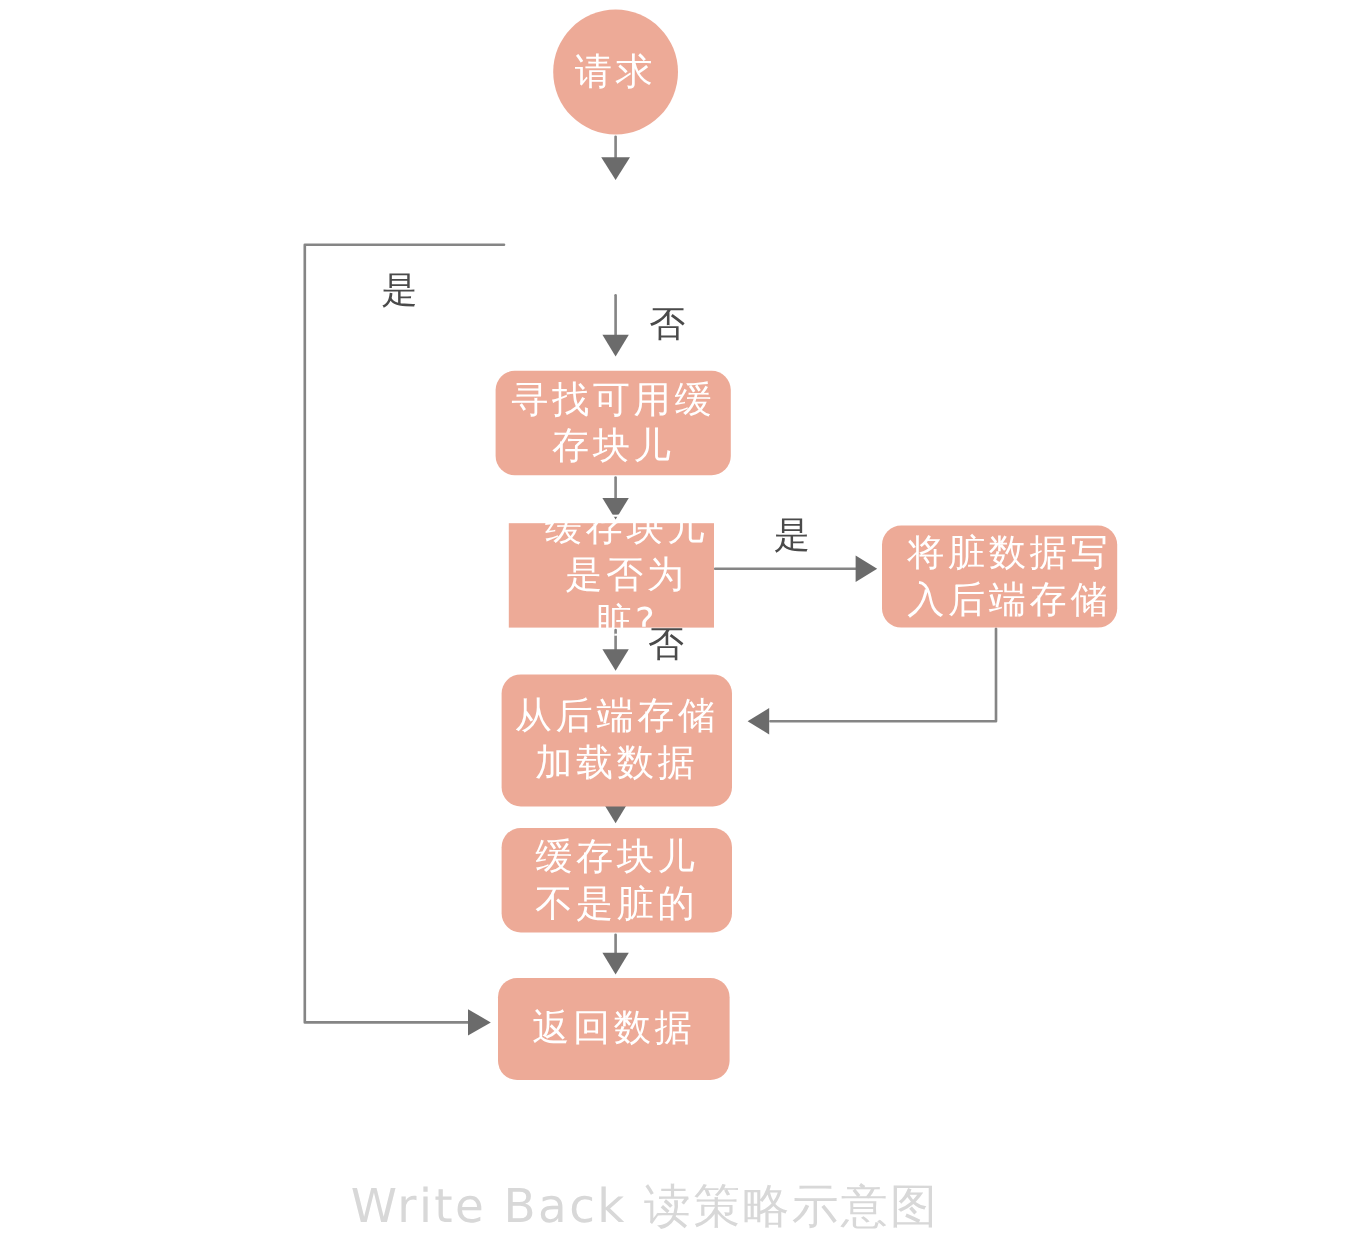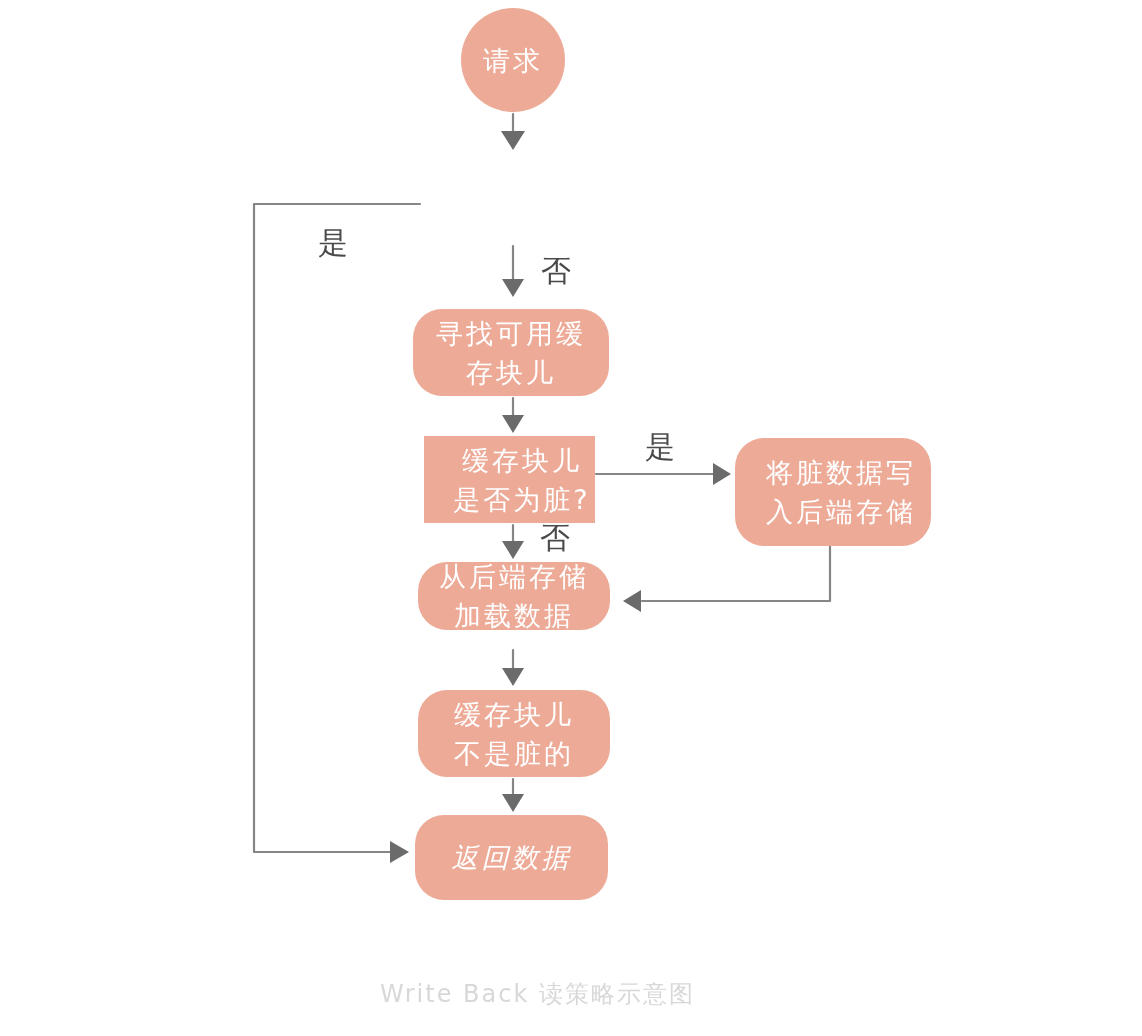--- a/index.html
+++ b/index.html
@@ -42,41 +42,41 @@
     display: flex;
     align-items: center;
     justify-content: center;
     text-align: center;
     background: var(--node-fill);
     color: var(--node-text);
     box-sizing: border-box;
   }
   .node .lbl {
     white-space: pre-line;
-    font-size: 27px;
+    font-size: 31px;
     line-height: 39px;
     letter-spacing: 3px;
   }
   .node.circle { border-radius: 50%; }
-  .node.rounded { border-radius: 29px; }
+  .node.rounded { border-radius: 16px; }
   .node.rect { border-radius: 0; }
   .edge-label {
     position: absolute;
     color: var(--edge-label);
     font-size: 30px;
     line-height: 30px;
   }
   .caption {
     position: absolute;
     left: 0;
     top: 978px;
     width: 1075px;
     text-align: center;
     color: var(--caption);
-    font-size: 24px;
+    font-size: 39px;
     letter-spacing: 2px;
   }
 </style>
 </head>
 <body>
 
 <div class="canvas">
 
   <svg class="edges" viewBox="0 0 1142 1036">
 
@@ -134,36 +134,36 @@
   <div class="node rounded" style="left:413px; top:309px; width:196px; height:87px;">
     <span class="lbl">寻找可用缓
 存块儿</span>
   </div>
 
   <div class="node rect" style="left:424px; top:436px; width:171px; height:87px;padding-left:25px;">
     <span class="lbl">缓存块儿
 是否为脏?</span>
   </div>
 
-  <div class="node rounded" style="left:735px; top:438px; width:196px; height:108px;padding-left:16px;">
+  <div class="node rounded" style="left:735px; top:438px; width:196px; height:85px;padding-left:16px;">
     <span class="lbl">将脏数据写
 入后端存储</span>
   </div>
 
-  <div class="node rounded" style="left:418px; top:562px; width:192px; height:68px;">
+  <div class="node rounded" style="left:418px; top:562px; width:192px; height:110px;">
     <span class="lbl">从后端存储
 加载数据</span>
   </div>
 
   <div class="node rounded" style="left:418px; top:690px; width:192px; height:87px;">
     <span class="lbl">缓存块儿
 不是脏的</span>
   </div>
 
-  <div class="node rounded" style="left:415px; top:815px; width:193px; height:85px;font-style:italic;">
+  <div class="node rounded" style="left:415px; top:815px; width:193px; height:85px;">
     <span class="lbl">返回数据</span>
   </div>
 
   <div class="edge-label" style="left:318px; top:228px;">是</div>
   <div class="edge-label" style="left:541px; top:256px;">否</div>
   <div class="edge-label" style="left:645px; top:432px;">是</div>
   <div class="edge-label" style="left:540px; top:523px;">否</div>
 
   <div class="caption">Write Back 读策略示意图</div>
 

